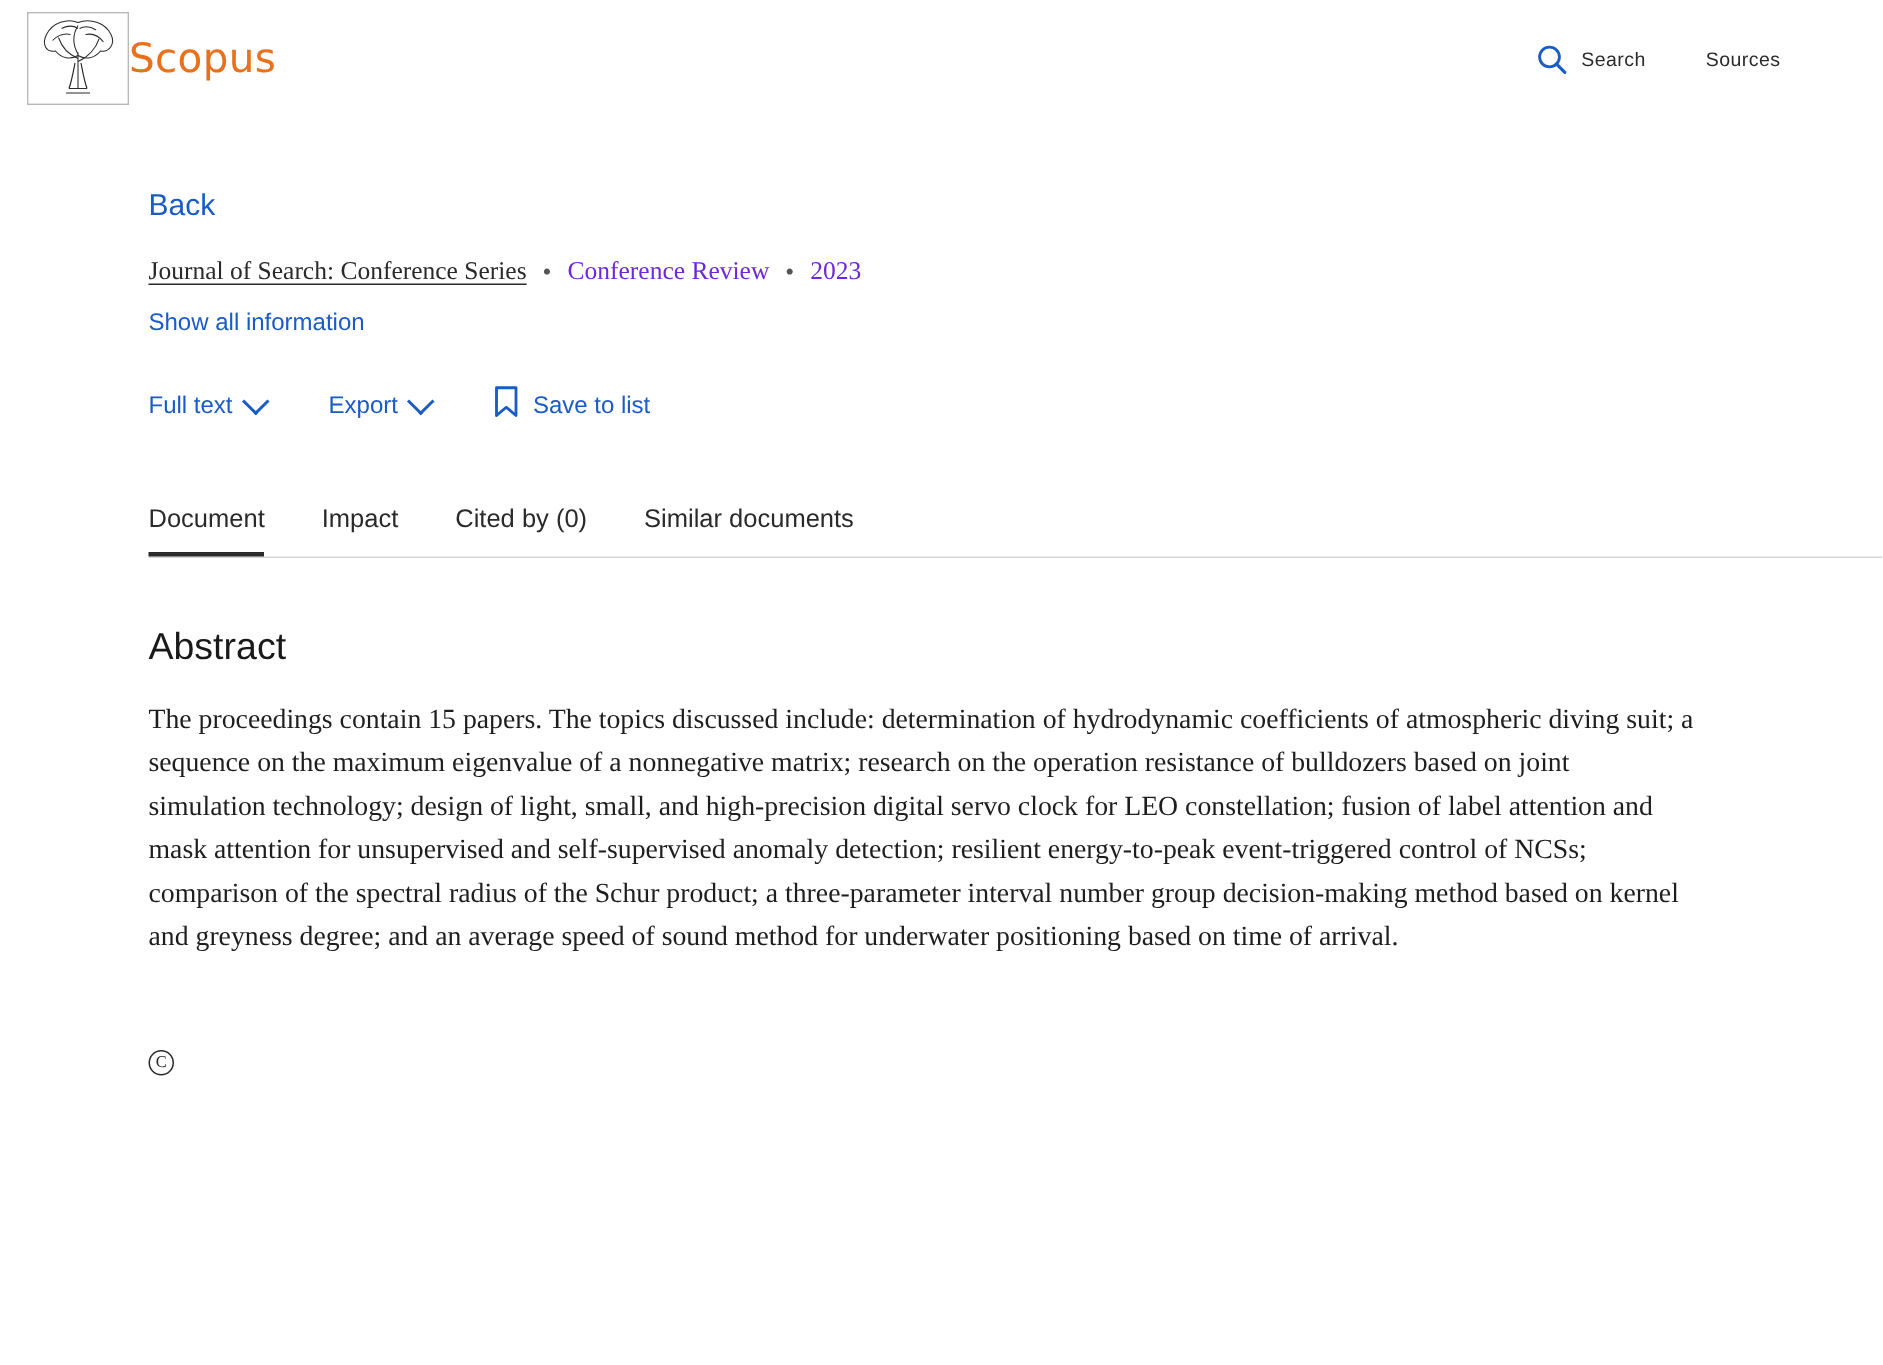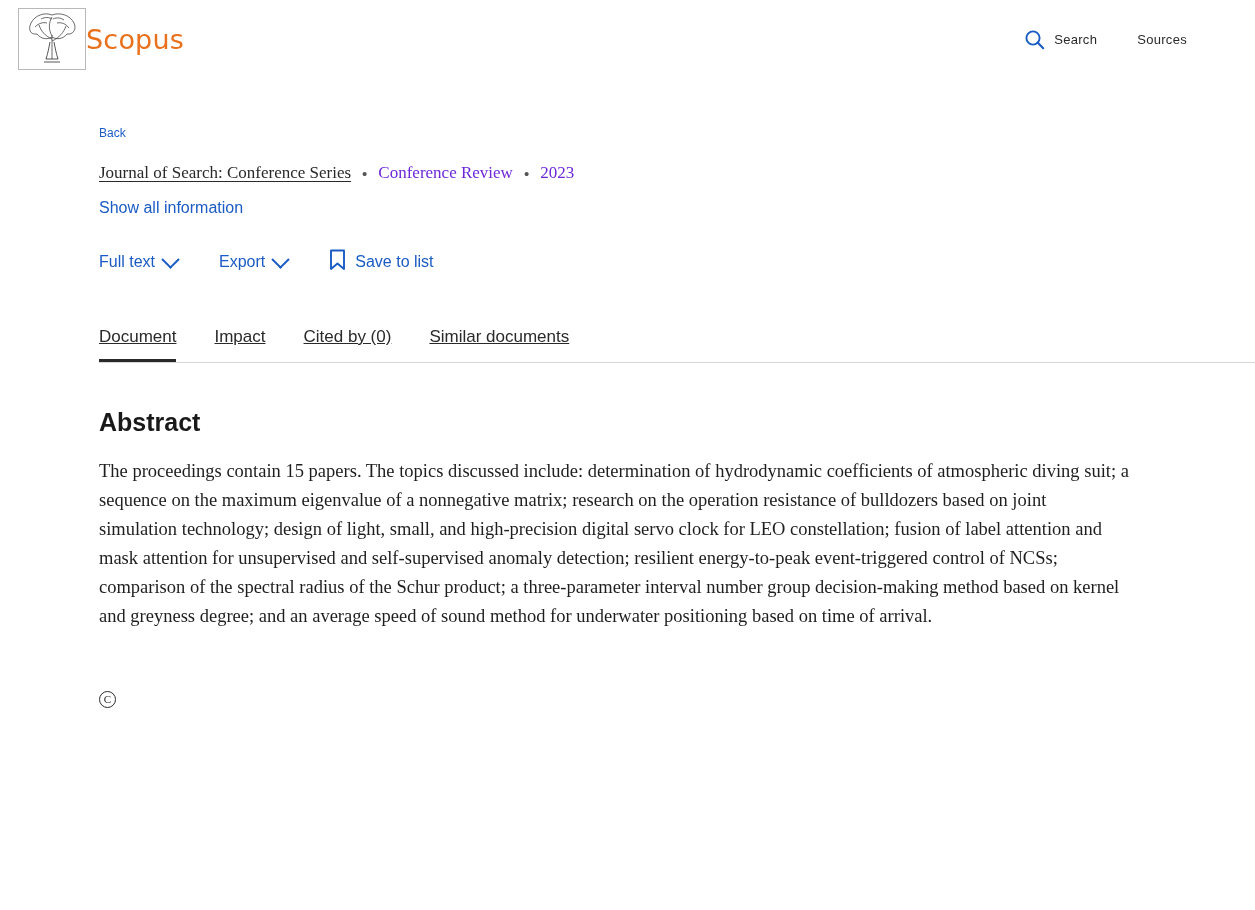--- a/index.html
+++ b/index.html
@@ -57,21 +57,21 @@
   }
   .nav-item .glyph { display: inline-flex; align-items: center; }
 
   
   .content {
     padding: 0 0 0 99px;
   }
   .back-link {
     display: inline-block;
     margin-top: 48px;
-    font-size: 12px;
+    font-size: 20px;
     color: #1a5bc4;
     cursor: pointer;
   }
   .doc-title {
     font-family: "Liberation Serif", serif;
     font-size: 36px;
     line-height: 1.32;
     font-weight: 400;
     color: #191919;
     margin: 28px 0 0 0;
@@ -139,38 +139,37 @@
 
   
   .tabs {
     display: flex;
     align-items: flex-end;
     gap: 0;
     margin-top: 52px;
     border-bottom: 1px solid #d6d6d6;
     width: 1156px;
     margin-left: 0;
-    text-decoration: underline;
   }
   .tab {
     font-size: 17px;
     color: #2a2a2a;
     padding: 0 0 12px 0;
     margin-right: 38px;
     cursor: pointer;
     border-bottom: 3px solid transparent;
   }
   .tab.active {
     border-bottom: 3px solid #2a2a2a;
   }
 
   
   .section-heading {
     font-size: 25px;
-    font-weight: 700;
+    font-weight: 400;
     color: #191919;
     margin: 45px 0 0 0;
   }
   .abstract-body {
     font-family: "Liberation Serif", serif;
     font-size: 18.5px;
     line-height: 1.57;
     color: #1e1e1e;
     max-width: 1030px;
     margin-top: 20px;

